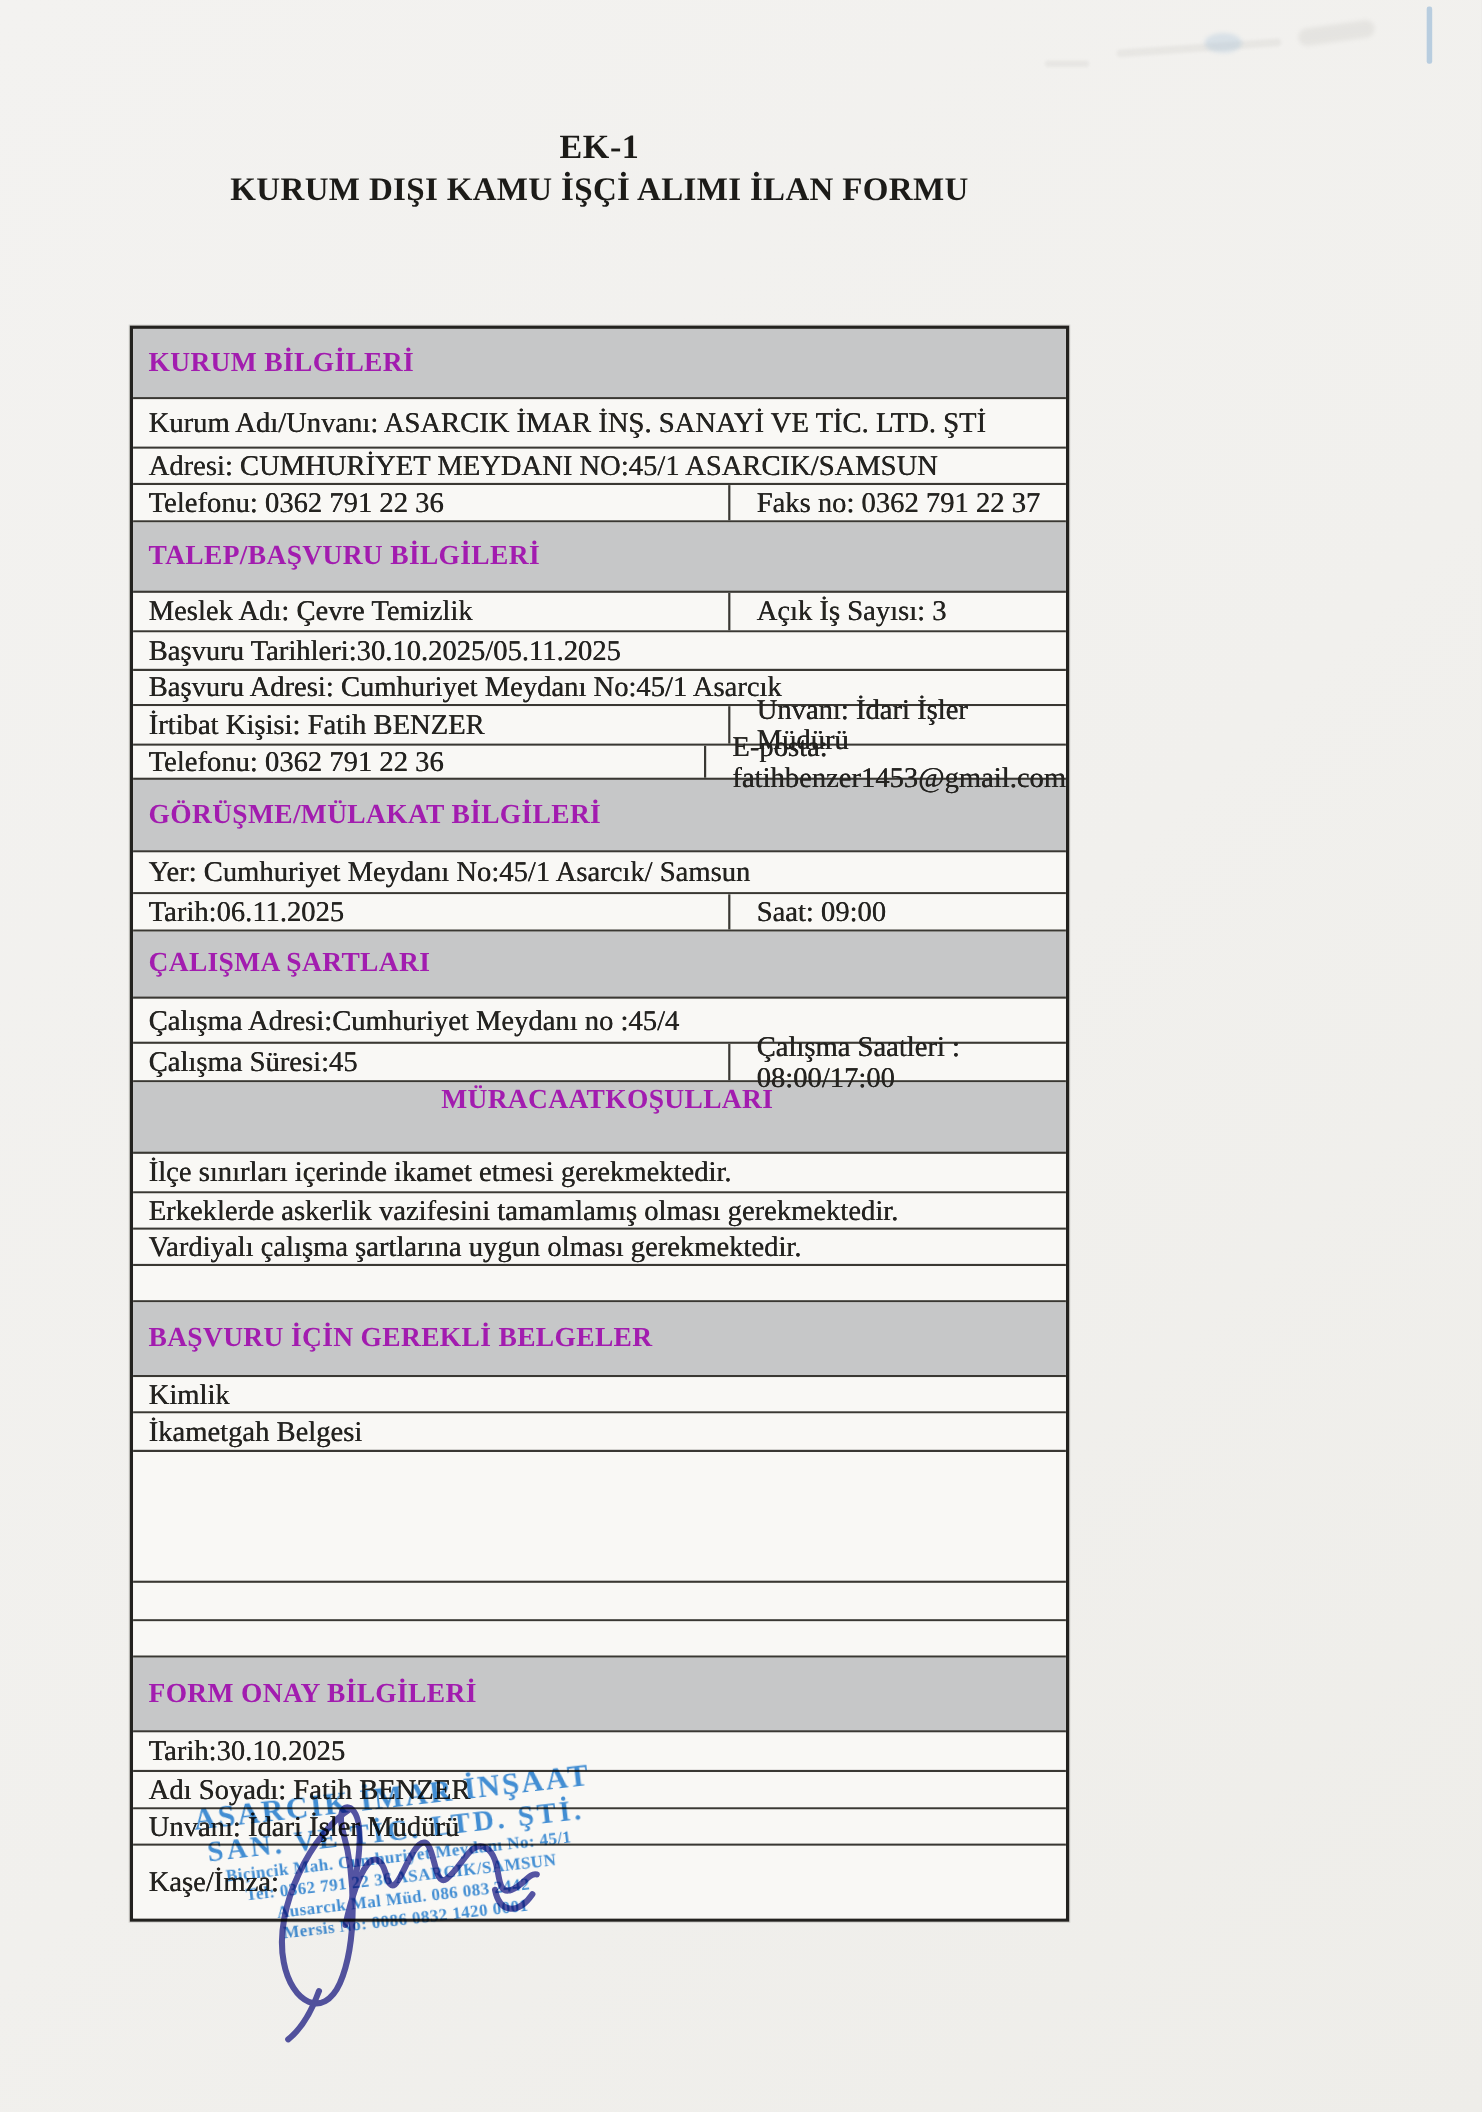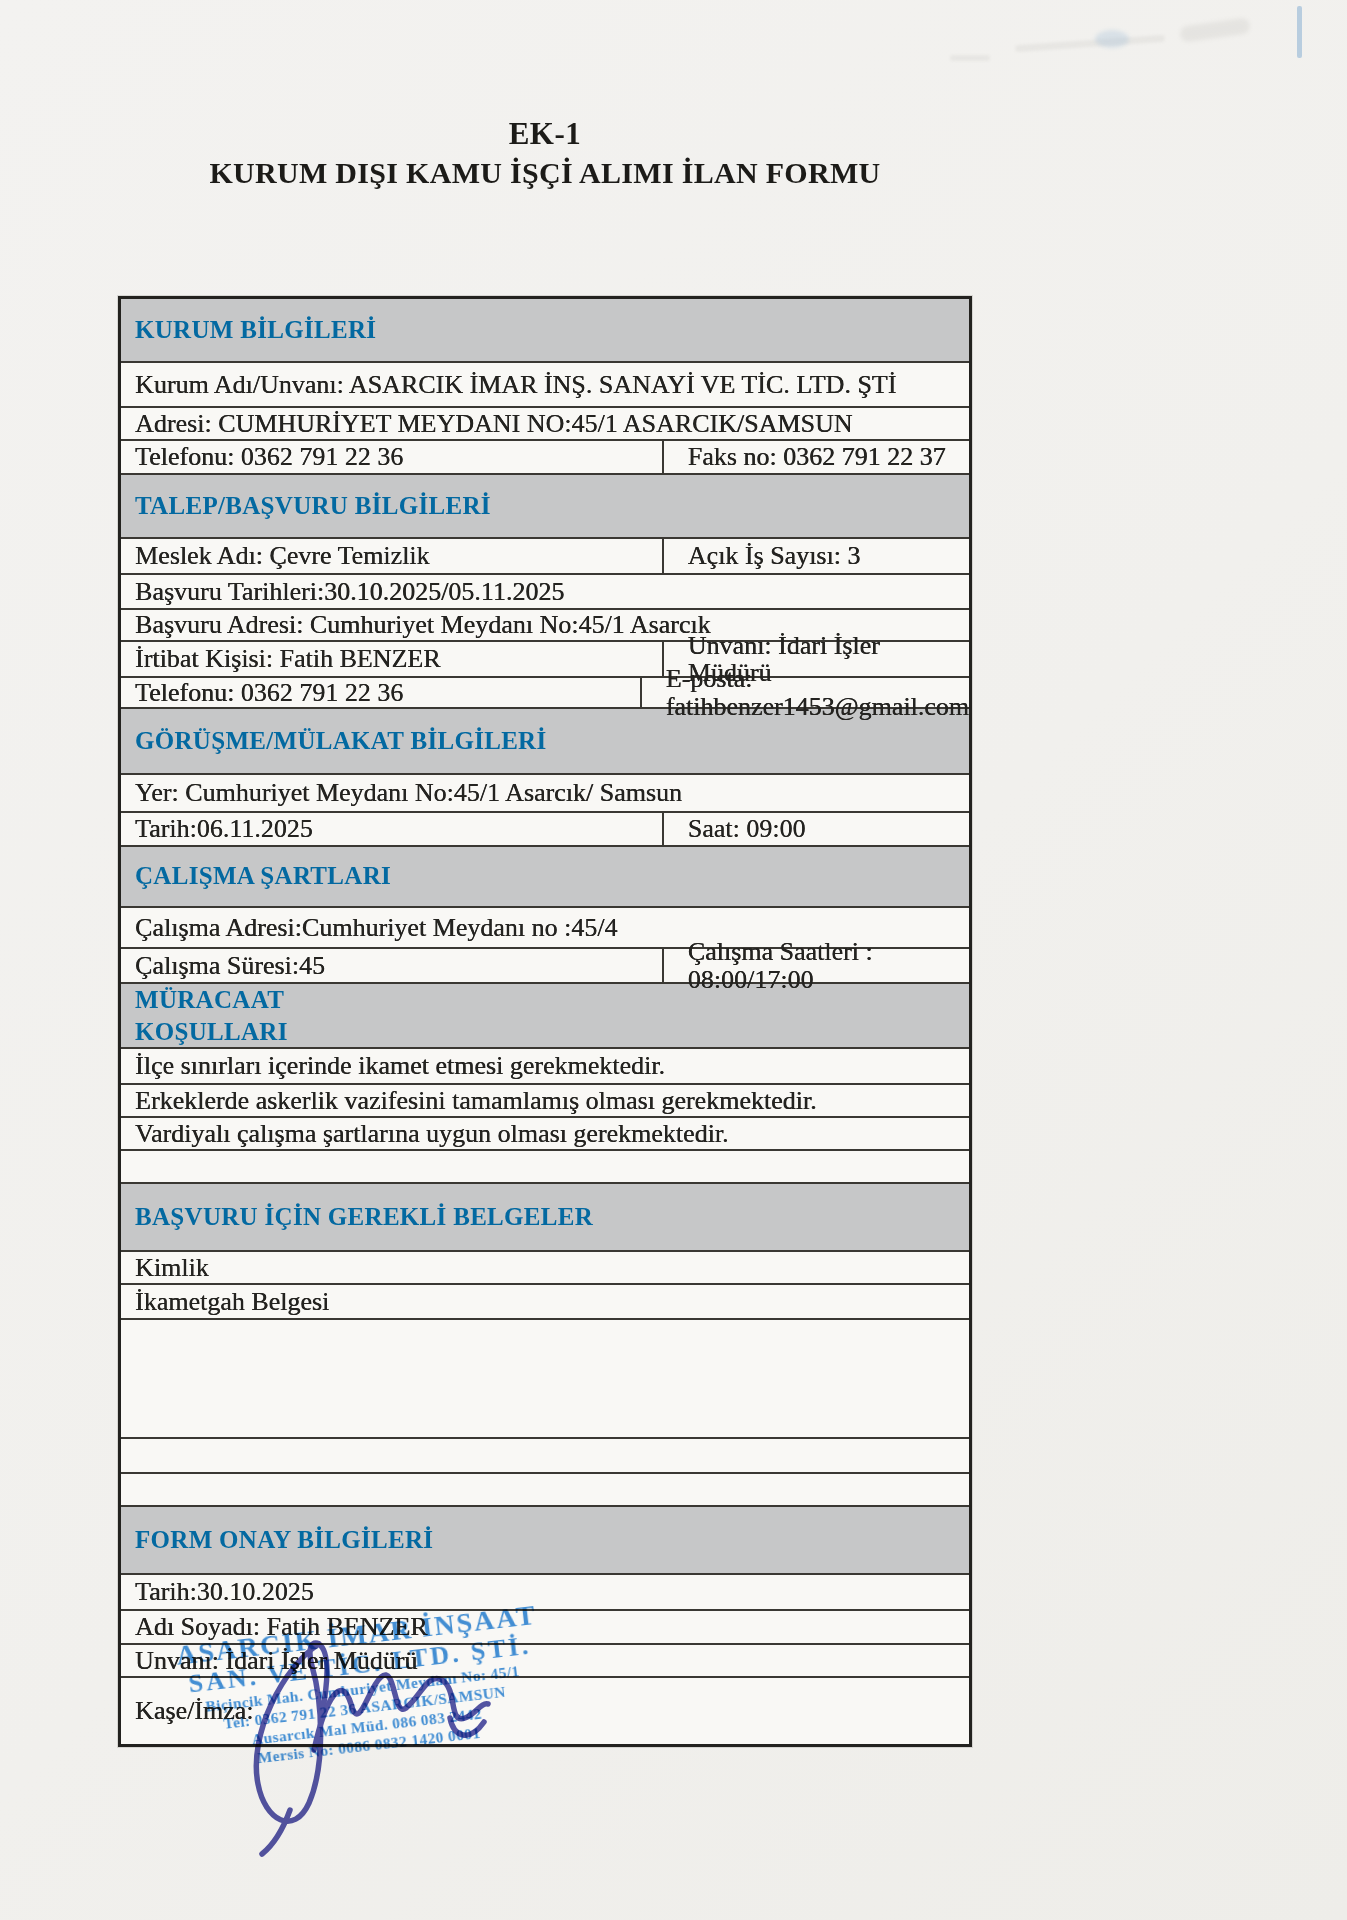--- a/index.html
+++ b/index.html
@@ -15,23 +15,23 @@
 
   .form-table{
     position:absolute;left:118px;top:296px;width:854px;
     border:3px solid #23221f;background:#f9f8f5;box-sizing:border-box;
     box-shadow:0 0 0 1px rgba(60,58,52,.15);
   }
   .row{box-sizing:border-box;border-bottom:2px solid #3a3833;display:flex;align-items:center;
        font-size:26px;line-height:1.05;padding-left:14px;color:#242320;
        text-shadow:.35px 0 0 currentColor;background:#f9f8f5;}
   .row:last-child{border-bottom:none;}
-  .sec{background:#c6c7c8;font-weight:bold;font-size:25px;letter-spacing:.3px;color:#0369a1;
+  .sec{background:#c6c7c8;font-weight:bold;font-size:25px;letter-spacing:.3px;color:#a21caf;
        text-shadow:none;}
-  .sec.two-line{flex-direction:column;align-items:flex-start;justify-content:center;line-height:1.25;}
+  .sec.two-line{flex-direction:row;align-items:flex-start;justify-content:center;line-height:1.25;}
   .row2{padding-left:0;}
   .row2 .c1{box-sizing:border-box;width:64%;height:100%;border-right:2px solid #3a3833;
             display:flex;align-items:center;padding-left:14px;}
   .row2 .c2{box-sizing:border-box;flex:1;height:100%;display:flex;align-items:center;padding-left:24px;}
   .empty{padding:0;}
 
   
   .stamp{
     position:absolute;left:156px;top:1643px;width:400px;
     transform:rotate(-6.5deg);transform-origin:left top;

